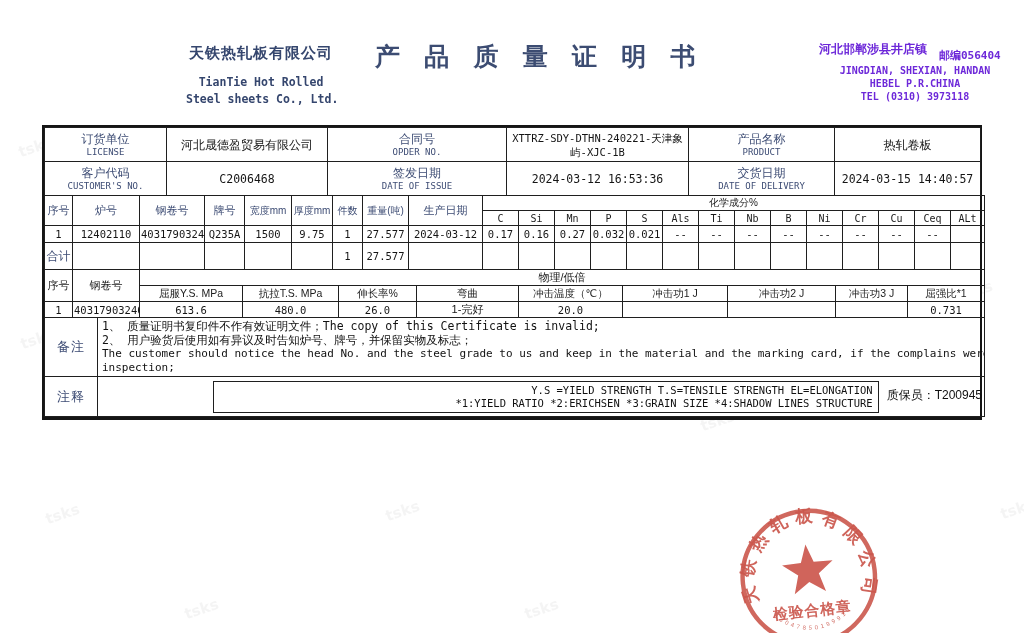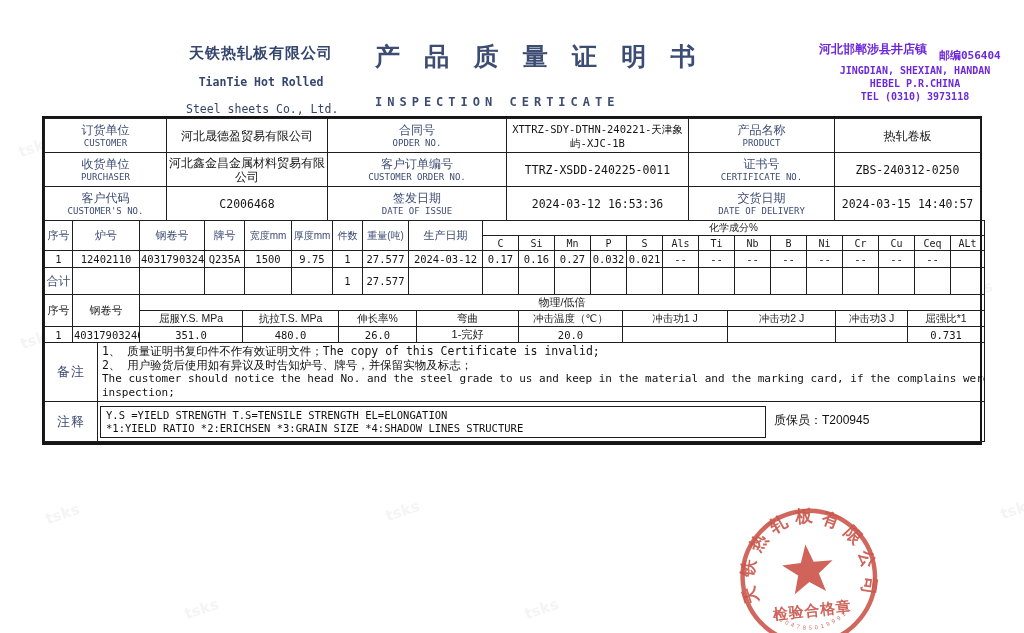--- a/index.html
+++ b/index.html
@@ -11,37 +11,37 @@
   .wm { position:absolute; font-size:15px; font-weight:bold; color:#9a9a9a;
     opacity:.10; transform:rotate(-18deg); font-family:"DejaVu Sans",sans-serif; }
 
   
   .hdr { position:absolute; left:0; top:36px; width:1024px; height:95px; }
   .logo { position:absolute; left:62px; top:2px; }
   .co-block { position:absolute; left:186px; top:8px; width:150px; text-align:center; }
   .co-cn { font-size:15px; font-weight:bold; color:#35466e; letter-spacing:1px; }
   .co-en { font-size:11.5px; font-weight:bold; color:#35466e; margin-top:12px;
     font-family:"DejaVu Sans Mono","Liberation Mono",monospace; white-space:nowrap; }
-  .co-en2 { font-size:11.5px; font-weight:normal; color:#35466e; margin-top:13px;
+  .co-en2 { font-size:11.5px; font-weight:bold; color:#35466e; margin-top:3px;
     font-family:"DejaVu Sans Mono","Liberation Mono",monospace; white-space:nowrap; }
   .title-block { position:absolute; left:375px; top:4px; width:330px; text-align:left; }
   .title-cn { font-size:25px; font-weight:bold; color:#3c4c72; letter-spacing:9px;
     font-family:"Liberation Serif","DejaVu Serif",serif; white-space:nowrap; }
   .title-en { font-size:12px; font-weight:bold; color:#3c4c72; letter-spacing:5px;
     margin-top:22px; font-family:"DejaVu Sans Mono","Liberation Mono",monospace; }
   .addr { position:absolute; left:815px; top:6px; width:200px; color:#6d28d9;text-align:center; }
   .addr-row1 { display:flex; }
   .addr-cn { font-size:12px; font-weight:bold; width:116px; line-height:15px; }
   .addr-zip { font-size:11px; font-weight:bold; margin-left:8px; margin-top:6px;
     font-family:"DejaVu Sans Mono","Liberation Mono",monospace; white-space:nowrap; }
   .addr-en { font-size:10px; font-weight:bold; margin-top:2px; white-space:nowrap;
     font-family:"DejaVu Sans Mono","Liberation Mono",monospace; }
 
   
-  .tables { position:absolute; left:42px; top:116px; width:940px;
+  .tables { position:absolute; left:42px; top:125px; width:940px;
     border:2px solid #151515; border-bottom-width:3px; background:#fff; }
   table { border-collapse:collapse; table-layout:fixed; width:100%; margin-top:-1px; }
   table:first-child { margin-top:0; }
   td { border:1px solid #1f1f1f; text-align:center; vertical-align:middle;
     overflow:hidden; padding:0 1px; color:#151515; }
   .lz { font-size:12px; color:#3d4c74; line-height:14px; }
   .le { font-size:9px; color:#3d4c74; line-height:11px; margin-top:1px;
     font-family:"DejaVu Sans Mono","Liberation Mono",monospace; white-space:nowrap; }
   .val { font-size:11.5px; line-height:14px;
     font-family:"DejaVu Sans Mono","Liberation Mono",monospace; }
@@ -64,21 +64,21 @@
   .ph1 td { height:15px; font-size:11px; color:#1b1b1b; }
   .ph2 td { height:16px; font-size:10.5px; color:#1b1b1b; }
   .ph3 td { height:16px; font-size:10.5px;
     font-family:"DejaVu Sans Mono","Liberation Mono",monospace; }
   .ph3 .bend { font-family:"Liberation Sans","DejaVu Sans",sans-serif; font-size:11px; }
 
   .rm-label { width:53px; font-size:13px; color:#3d4c74; letter-spacing:1px; }
   .rm-content { text-align:left; padding:2px 4px; height:58px; }
   .rm-line { font-size:11px; line-height:13.5px; white-space:nowrap;
     font-family:"DejaVu Sans Mono","Liberation Mono",monospace; color:#111; }
-  .nt-content { text-align:left; height:40px; padding:1px 2px; }
+  .nt-content { text-align:right; height:40px; padding:1px 2px; }
   .nt-box { display:inline-block; vertical-align:top; border:1px solid #1f1f1f;
     width:666px; padding:2px 5px; }
   .nt-line { font-size:10.5px; line-height:13px; white-space:nowrap;
     font-family:"DejaVu Sans Mono","Liberation Mono",monospace; color:#111; }
   .qa { display:inline-block; vertical-align:top; margin-left:8px; margin-top:6px;
     font-size:12px; color:#111; white-space:nowrap; }
 
   
   .stamp { position:absolute; left:730px; top:498px; opacity:.85;
     transform:rotate(-6deg); }
@@ -107,21 +107,20 @@
 
 
     <div class="co-block">
       <div class="co-cn">天铁热轧板有限公司</div>
       <div class="co-en">TianTie Hot Rolled</div>
       <div class="co-en2">Steel sheets Co., Ltd.</div>
     </div>
 
     <div class="title-block">
       <div class="title-cn">产 品 质 量 证 明 书</div>
-      <div class="title-en">INSPECTION CERTICATE</div>
     </div>
 
     <div class="addr">
       <div class="addr-row1">
         <div class="addr-cn">河北邯郸涉县井店镇</div>
         <div class="addr-zip">邮编056404</div>
       </div>
       <div class="addr-en">JINGDIAN, SHEXIAN, HANDAN</div>
       <div class="addr-en">HEBEL P.R.CHINA</div>
       <div class="addr-en">TEL (0310) 3973118</div>
@@ -136,50 +135,33 @@
           <col style="width:161px">
           <col style="width:179px">
         <col style="width:182px">
           <col style="width:146px">
           <col style="width:146px">
       </colgroup>
       <tbody>
           <tr class="info-row">
         <td>
               <div class="lz">订货单位</div>
-              <div class="le">CUSTOMER</div>
+              <div class="le">LICENSE</div>
             </td>
         <td class="val val-cn">河北晟德盈贸易有限公司</td>
         <td>
               <div class="lz">合同号</div>
               <div class="le">OPDER NO.</div>
             </td>
         <td class="val" style="font-size:10.5px">XTTRZ-SDY-DTHN-240221-天津象屿-XJC-1B</td>
         <td>
               <div class="lz">产品名称</div>
               <div class="le">PRODUCT</div>
             </td>
         <td class="val val-cn">热轧卷板</td>
-      </tr>
-      <tr class="info-row">
-        <td>
-              <div class="lz">收货单位</div>
-              <div class="le">PURCHASER</div>
-            </td>
-        <td class="val val-cn">河北鑫金昌金属材料贸易有限公司</td>
-        <td>
-              <div class="lz">客户订单编号</div>
-              <div class="le">CUSTOMER ORDER NO.</div>
-            </td>
-        <td class="val">TTRZ-XSDD-240225-0011</td>
-        <td>
-              <div class="lz">证书号</div>
-              <div class="le">CERTIFICATE NO.</div>
-            </td>
-        <td class="val">ZBS-240312-0250</td>
       </tr>
       <tr class="info-row">
         <td>
               <div class="lz">客户代码</div>
               <div class="le">CUSTOMER'S NO.</div>
             </td>
         <td class="val">C2006468</td>
         <td>
               <div class="lz">签发日期</div>
               <div class="le">DATE OF ISSUE</div>
@@ -329,21 +311,21 @@
         <td>弯曲</td>
         <td>冲击温度（℃）</td>
         <td>冲击功1 J</td>
         <td>冲击功2 J</td>
         <td>冲击功3 J</td>
         <td>屈强比*1</td>
       </tr>
       <tr class="ph3">
         <td>1</td>
         <td>40317903240</td>
-        <td>351.0</td>
+        <td>613.6</td>
         <td>480.0</td>
         <td>26.0</td>
         <td class="bend">1-完好</td>
         <td>20.0</td>
         <td></td>
         <td></td>
         <td></td>
         <td>0.731</td>
       </tr>
     </tbody>

